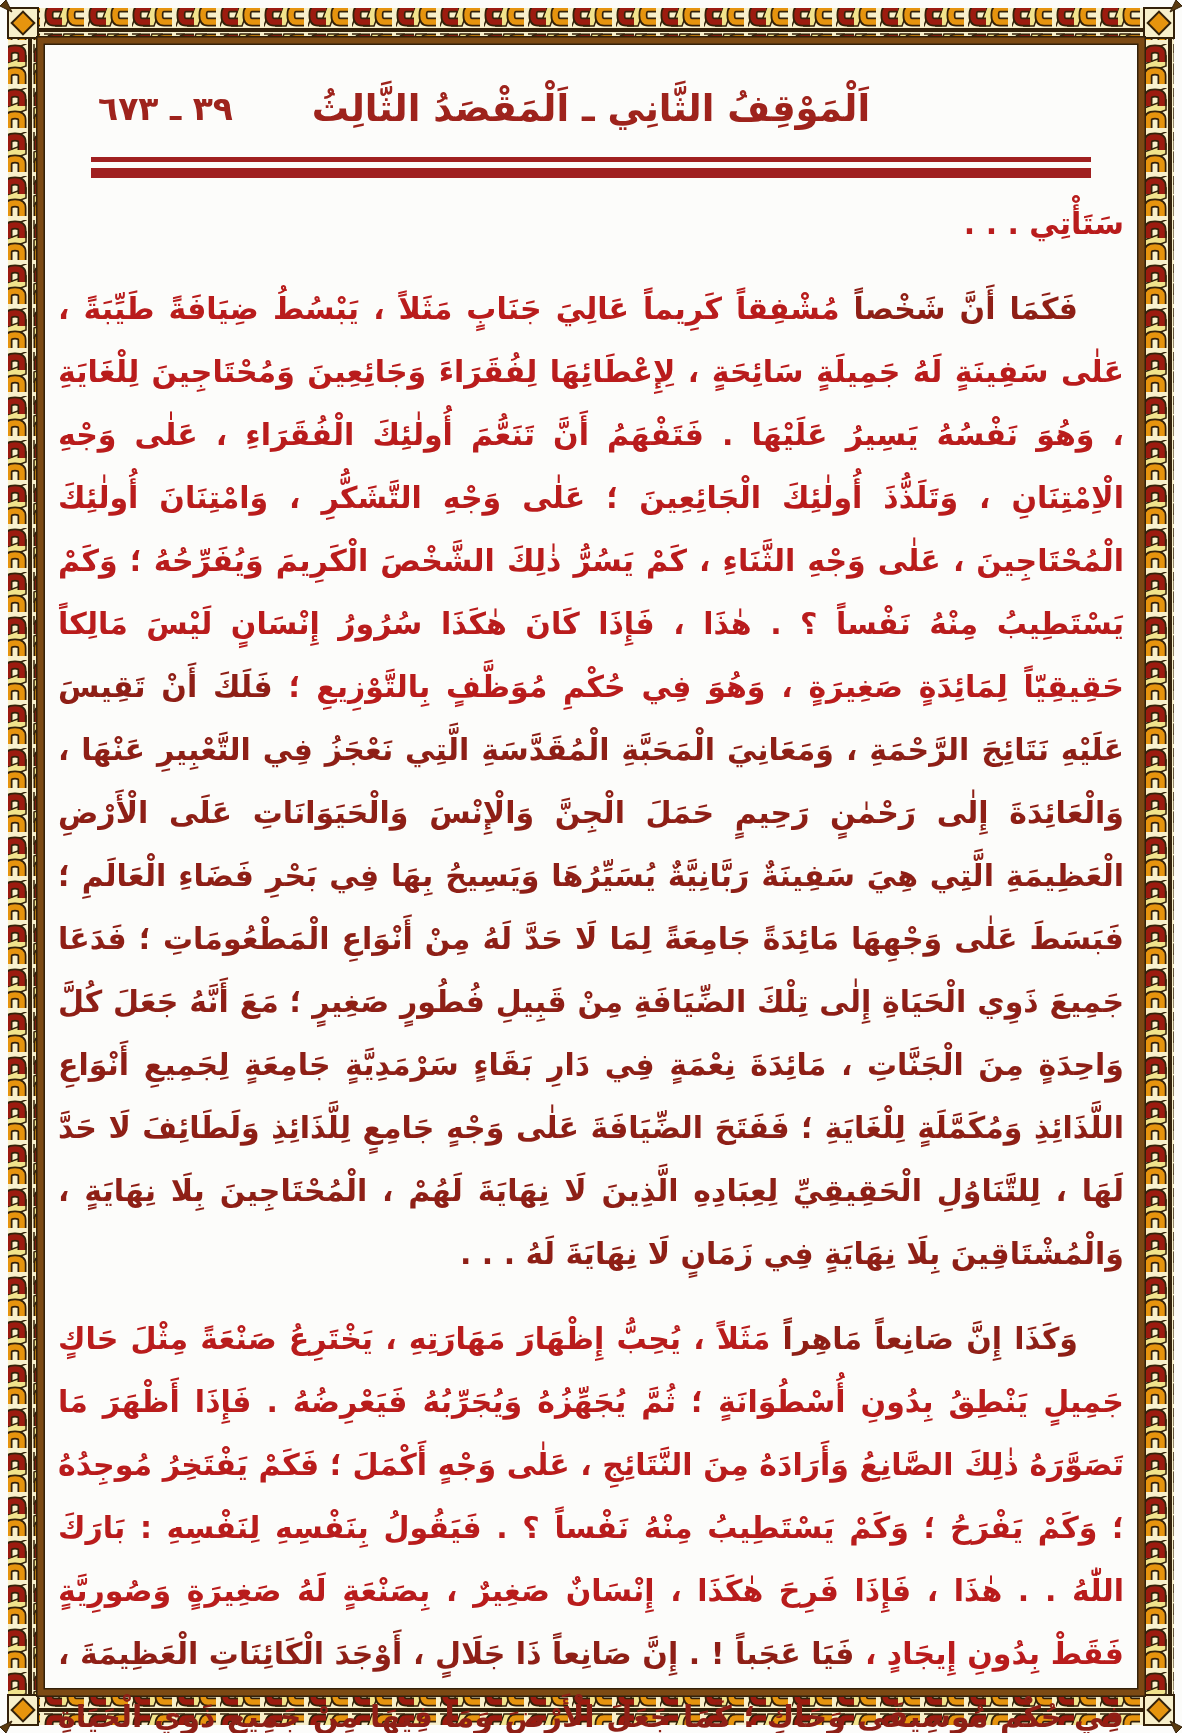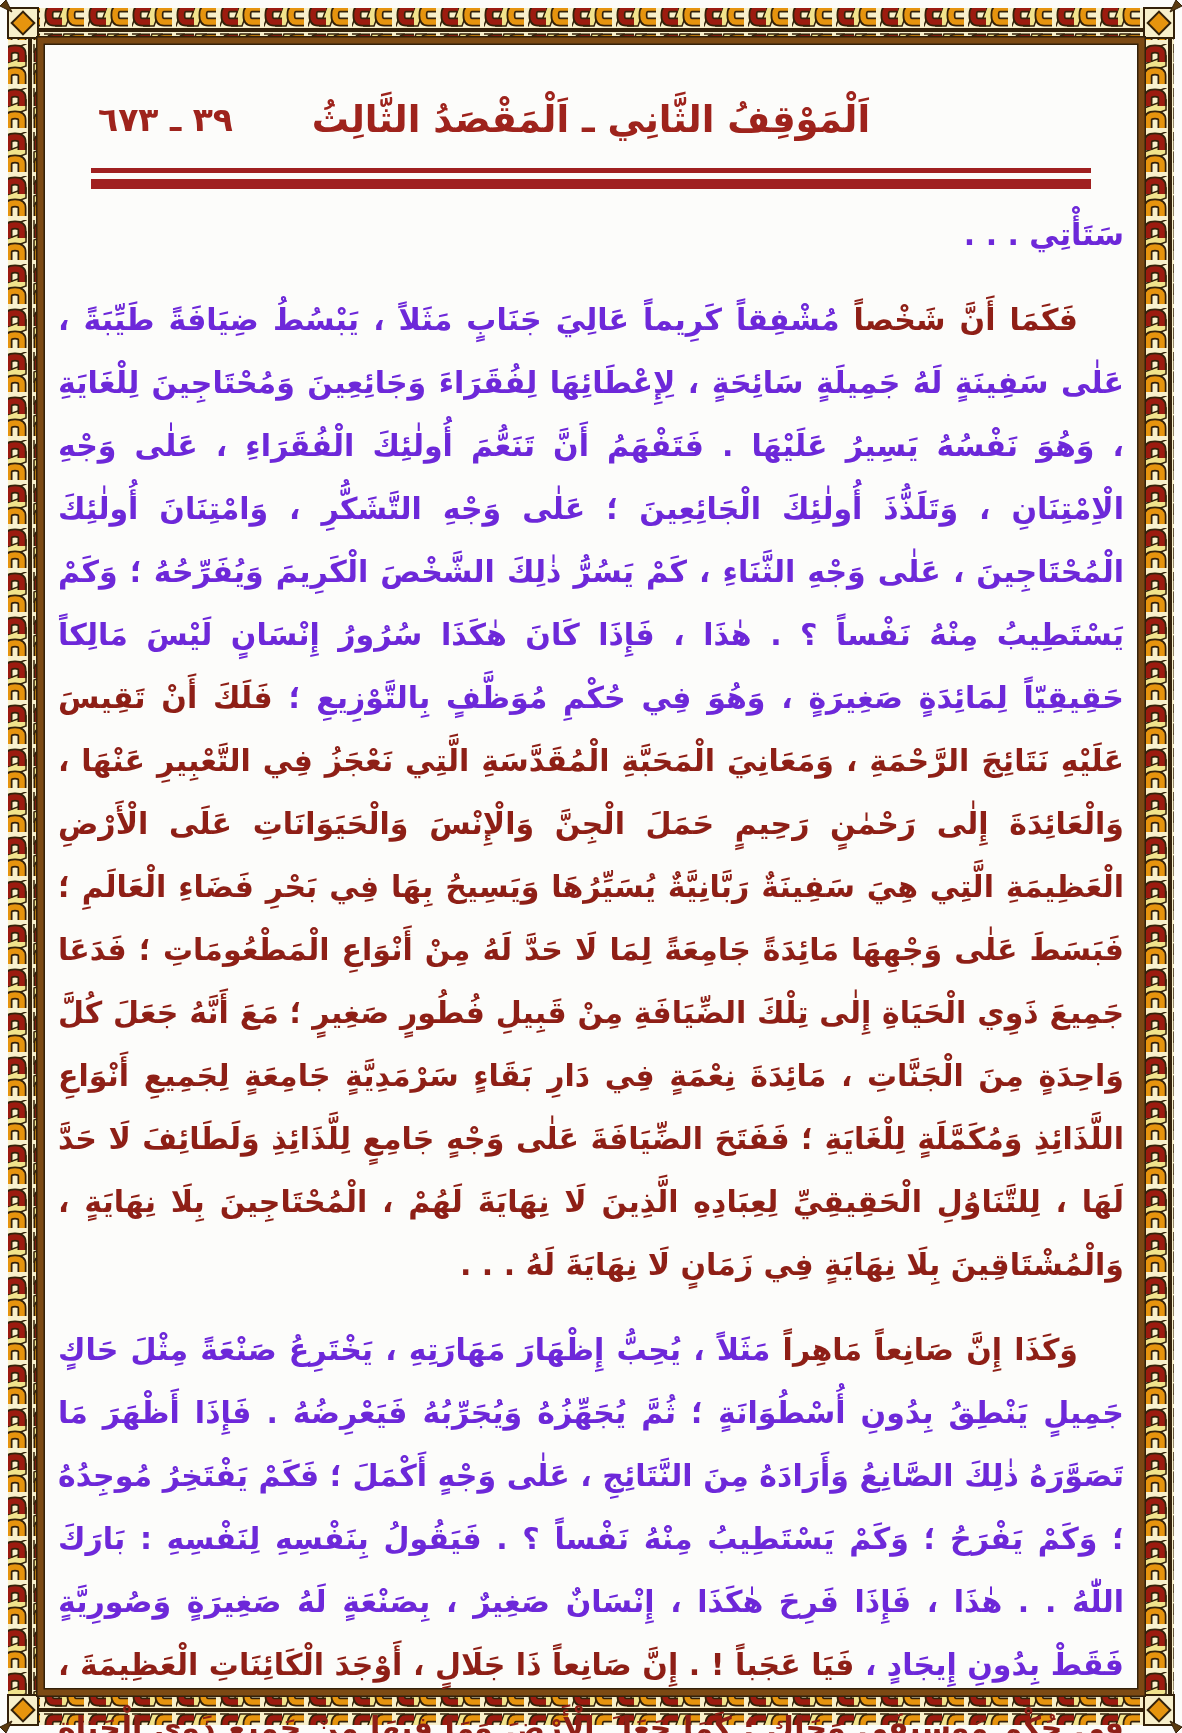--- a/index.html
+++ b/index.html
@@ -7,21 +7,21 @@
     position:relative;
     width:1182px;height:1733px;
     background:#fcfcfa;
     overflow:hidden;
     font-family:"DejaVu Sans", sans-serif;
   }
   .frame-svg{position:absolute;inset:0;pointer-events:none;}
   .content{
     position:absolute;
     left:44px;top:44px;right:44px;bottom:44px;
-    padding:16px 14px;
+    padding:5px 14px;
     box-sizing:border-box;
   }
   .header-row{
     position:relative;
     margin-top:28px;
     height:64px;
   }
   .page-title{
     position:absolute;
     left:0;right:0;
@@ -53,21 +53,21 @@
     margin-top:14px;
     direction:rtl;
     text-align:justify;
     font-size:30px;
     font-weight:bold;
     line-height:63px;
     color:#141414;
   }
   .body-text p{margin:0 0 22px 0;}
   .body-text p.indent{text-indent:46px;}
-  .run-black{color:#6d28d9;}
+  .run-black{color:#b91c1c;}
   .run-red{color:var(--body-red,#8e1f16);margin-top:32px;}
 </style>
 </head>
 <body>
 
 <div class="page">
 
   <svg class="frame-svg" width="1182" height="1733" viewBox="0 0 1182 1733" xmlns="http://www.w3.org/2000/svg">
     <defs>
       <pattern id="chH" width="44" height="30" patternUnits="userSpaceOnUse">

